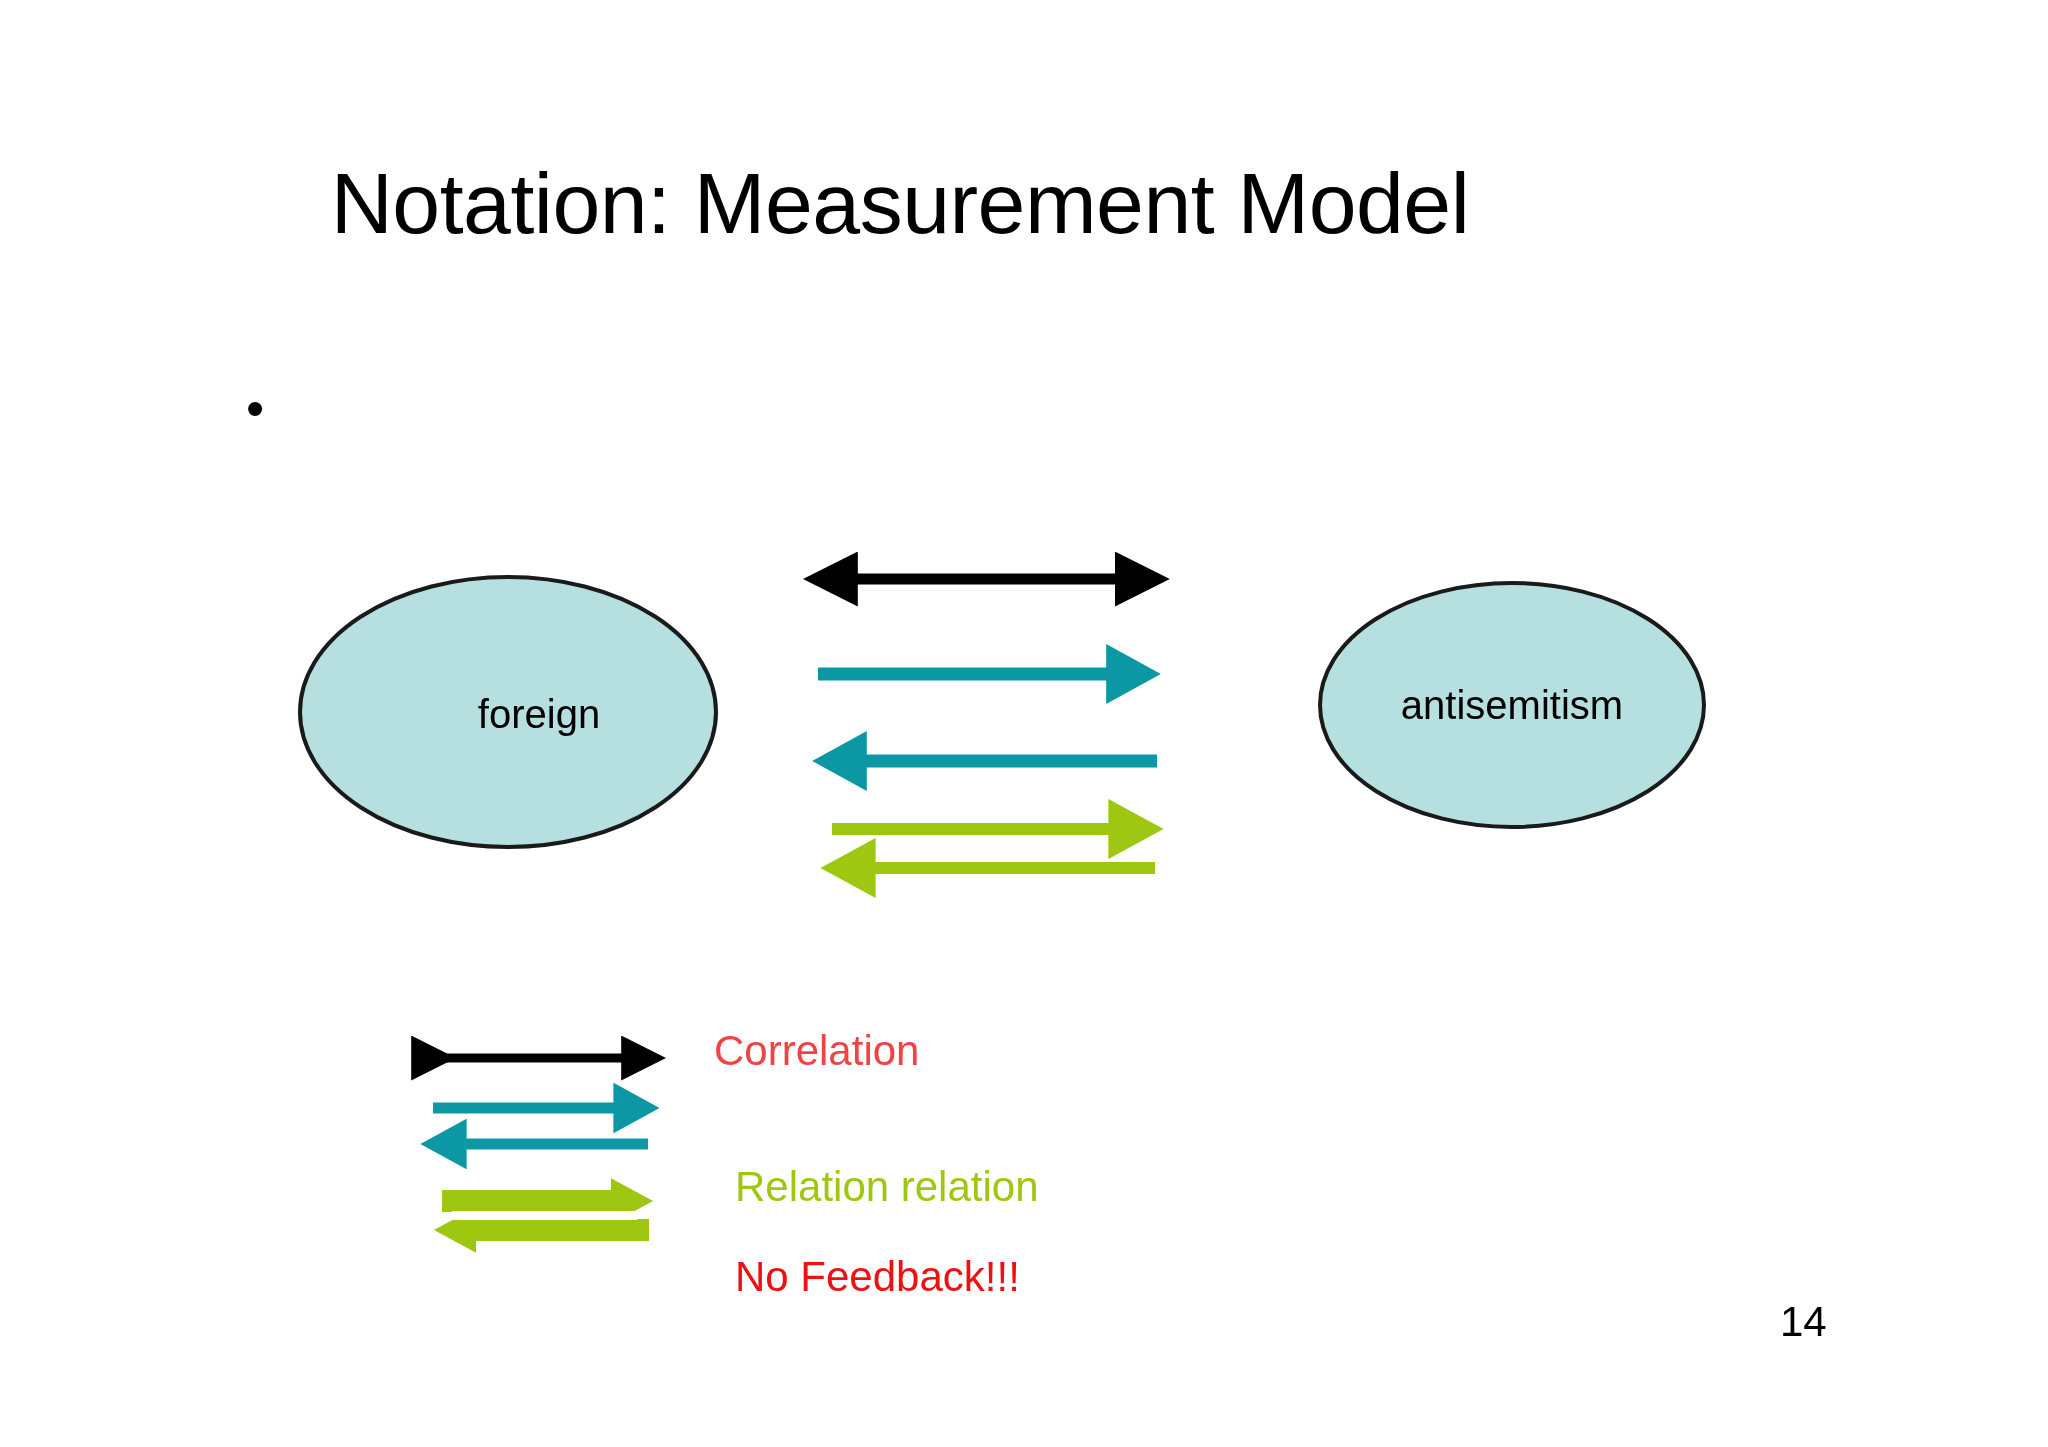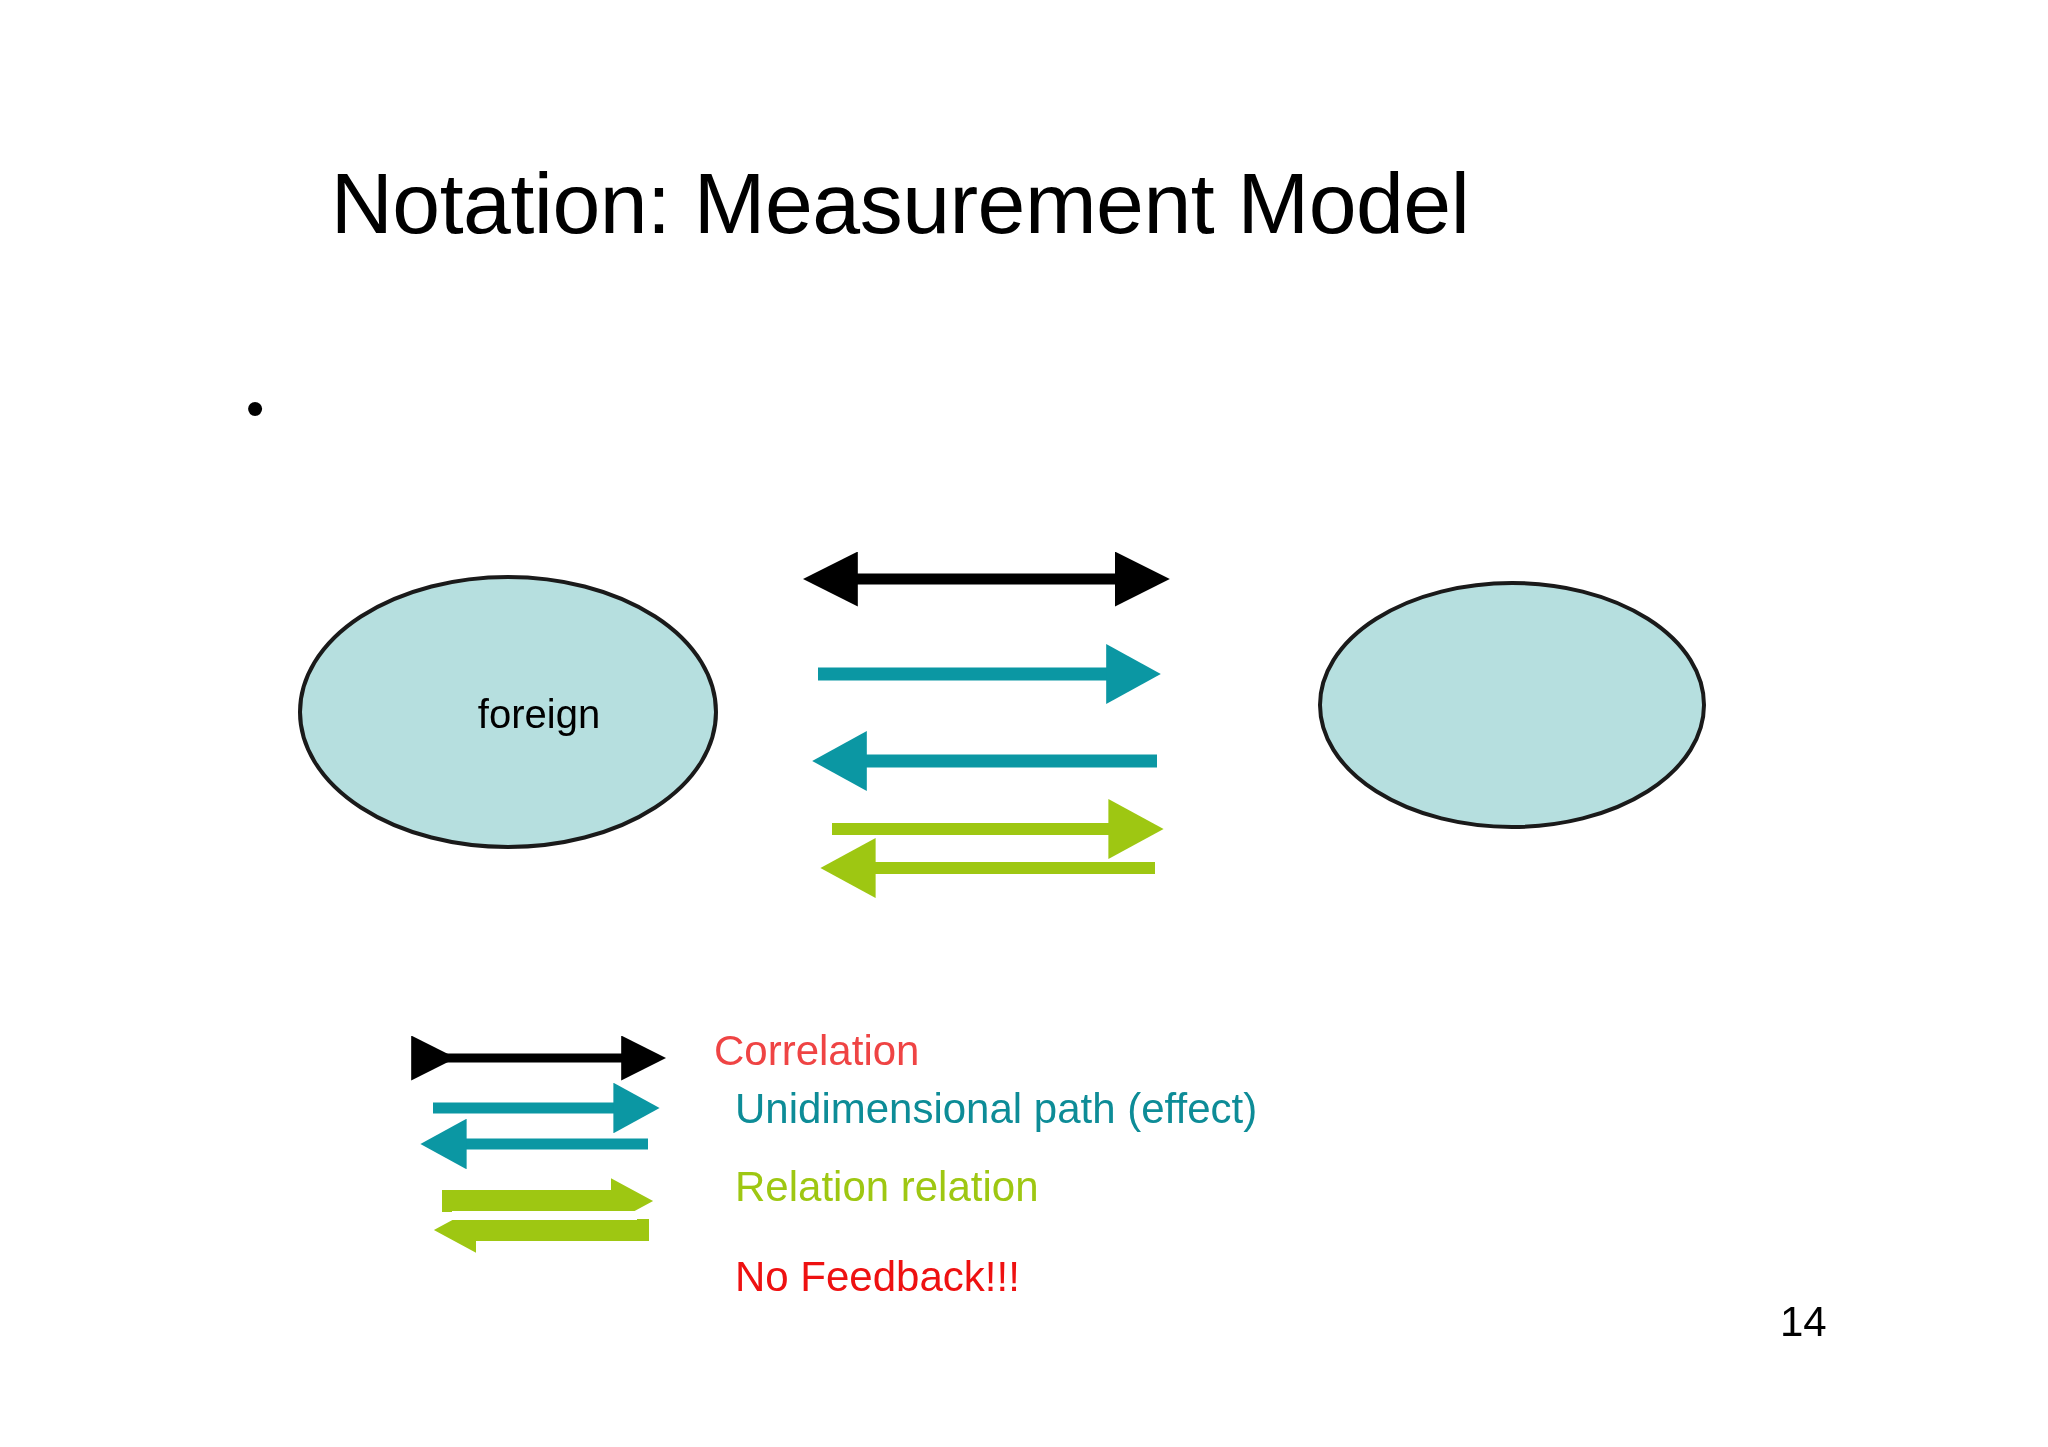--- a/index.html
+++ b/index.html
@@ -177,24 +177,24 @@
 
     <g>
       <polygon points="443,1191 612,1191 612,1180 651,1201 612,1222 612,1211 443,1211" fill="#9ec712" stroke="#9ec712" stroke-width="2"></polygon>
       <polygon points="648,1220 475,1220 475,1209 436,1230 475,1251 475,1240 648,1240" fill="#9ec712" stroke="#9ec712" stroke-width="2"></polygon>
       <rect x="452" y="1211" width="185" height="9" fill="#ffffff"></rect>
     </g>
   </svg>
 
   <div class="ellipse-label" id="label-foreign">foreign</div>
 
+  <div class="ellipse-label" id="label-antisemitism">antisemitism</div>
 
   <div class="legend-label" id="legend-label-correlation">Correlation</div>
 
-  <div class="legend-label" id="legend-label-unidim">Unidimensional path (effect)</div>
 
   <div class="legend-label" id="legend-label-feedback">Relation relation</div>
 
   <div class="legend-label" id="legend-label-norelation">No Feedback!!!</div>
 
   <div class="page-number">14</div>
 
 </div>
 
 </body></html>

